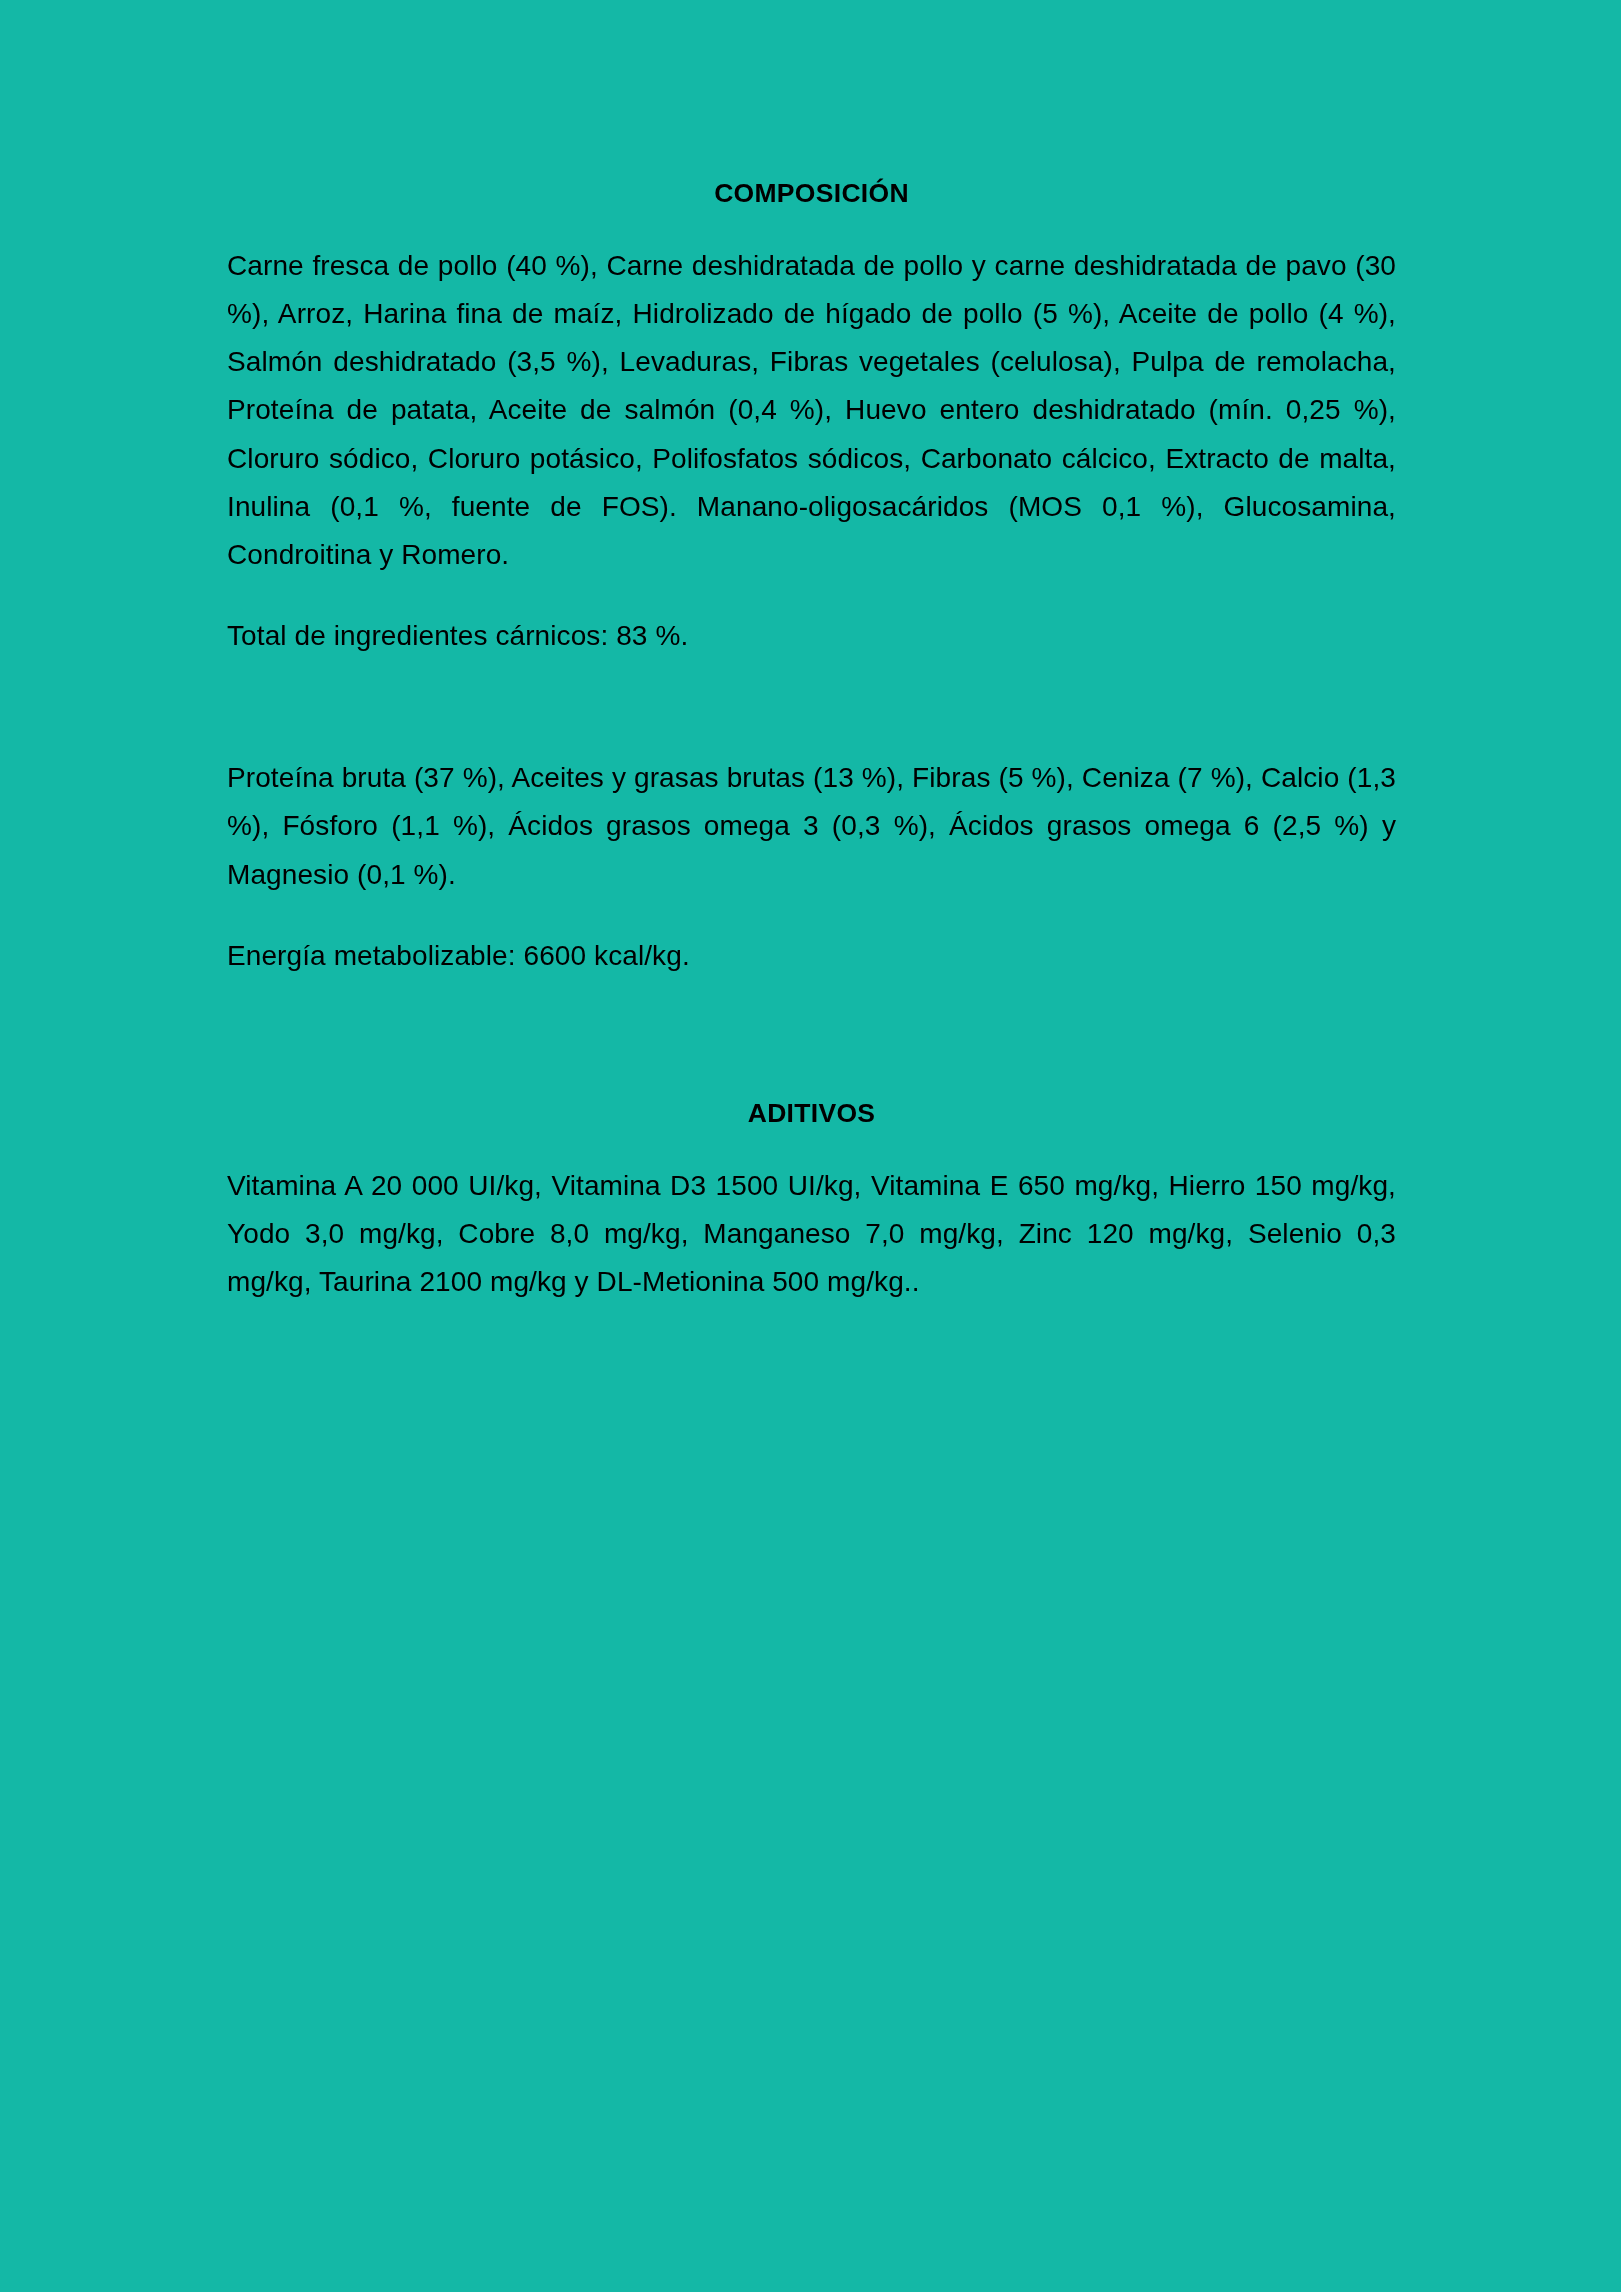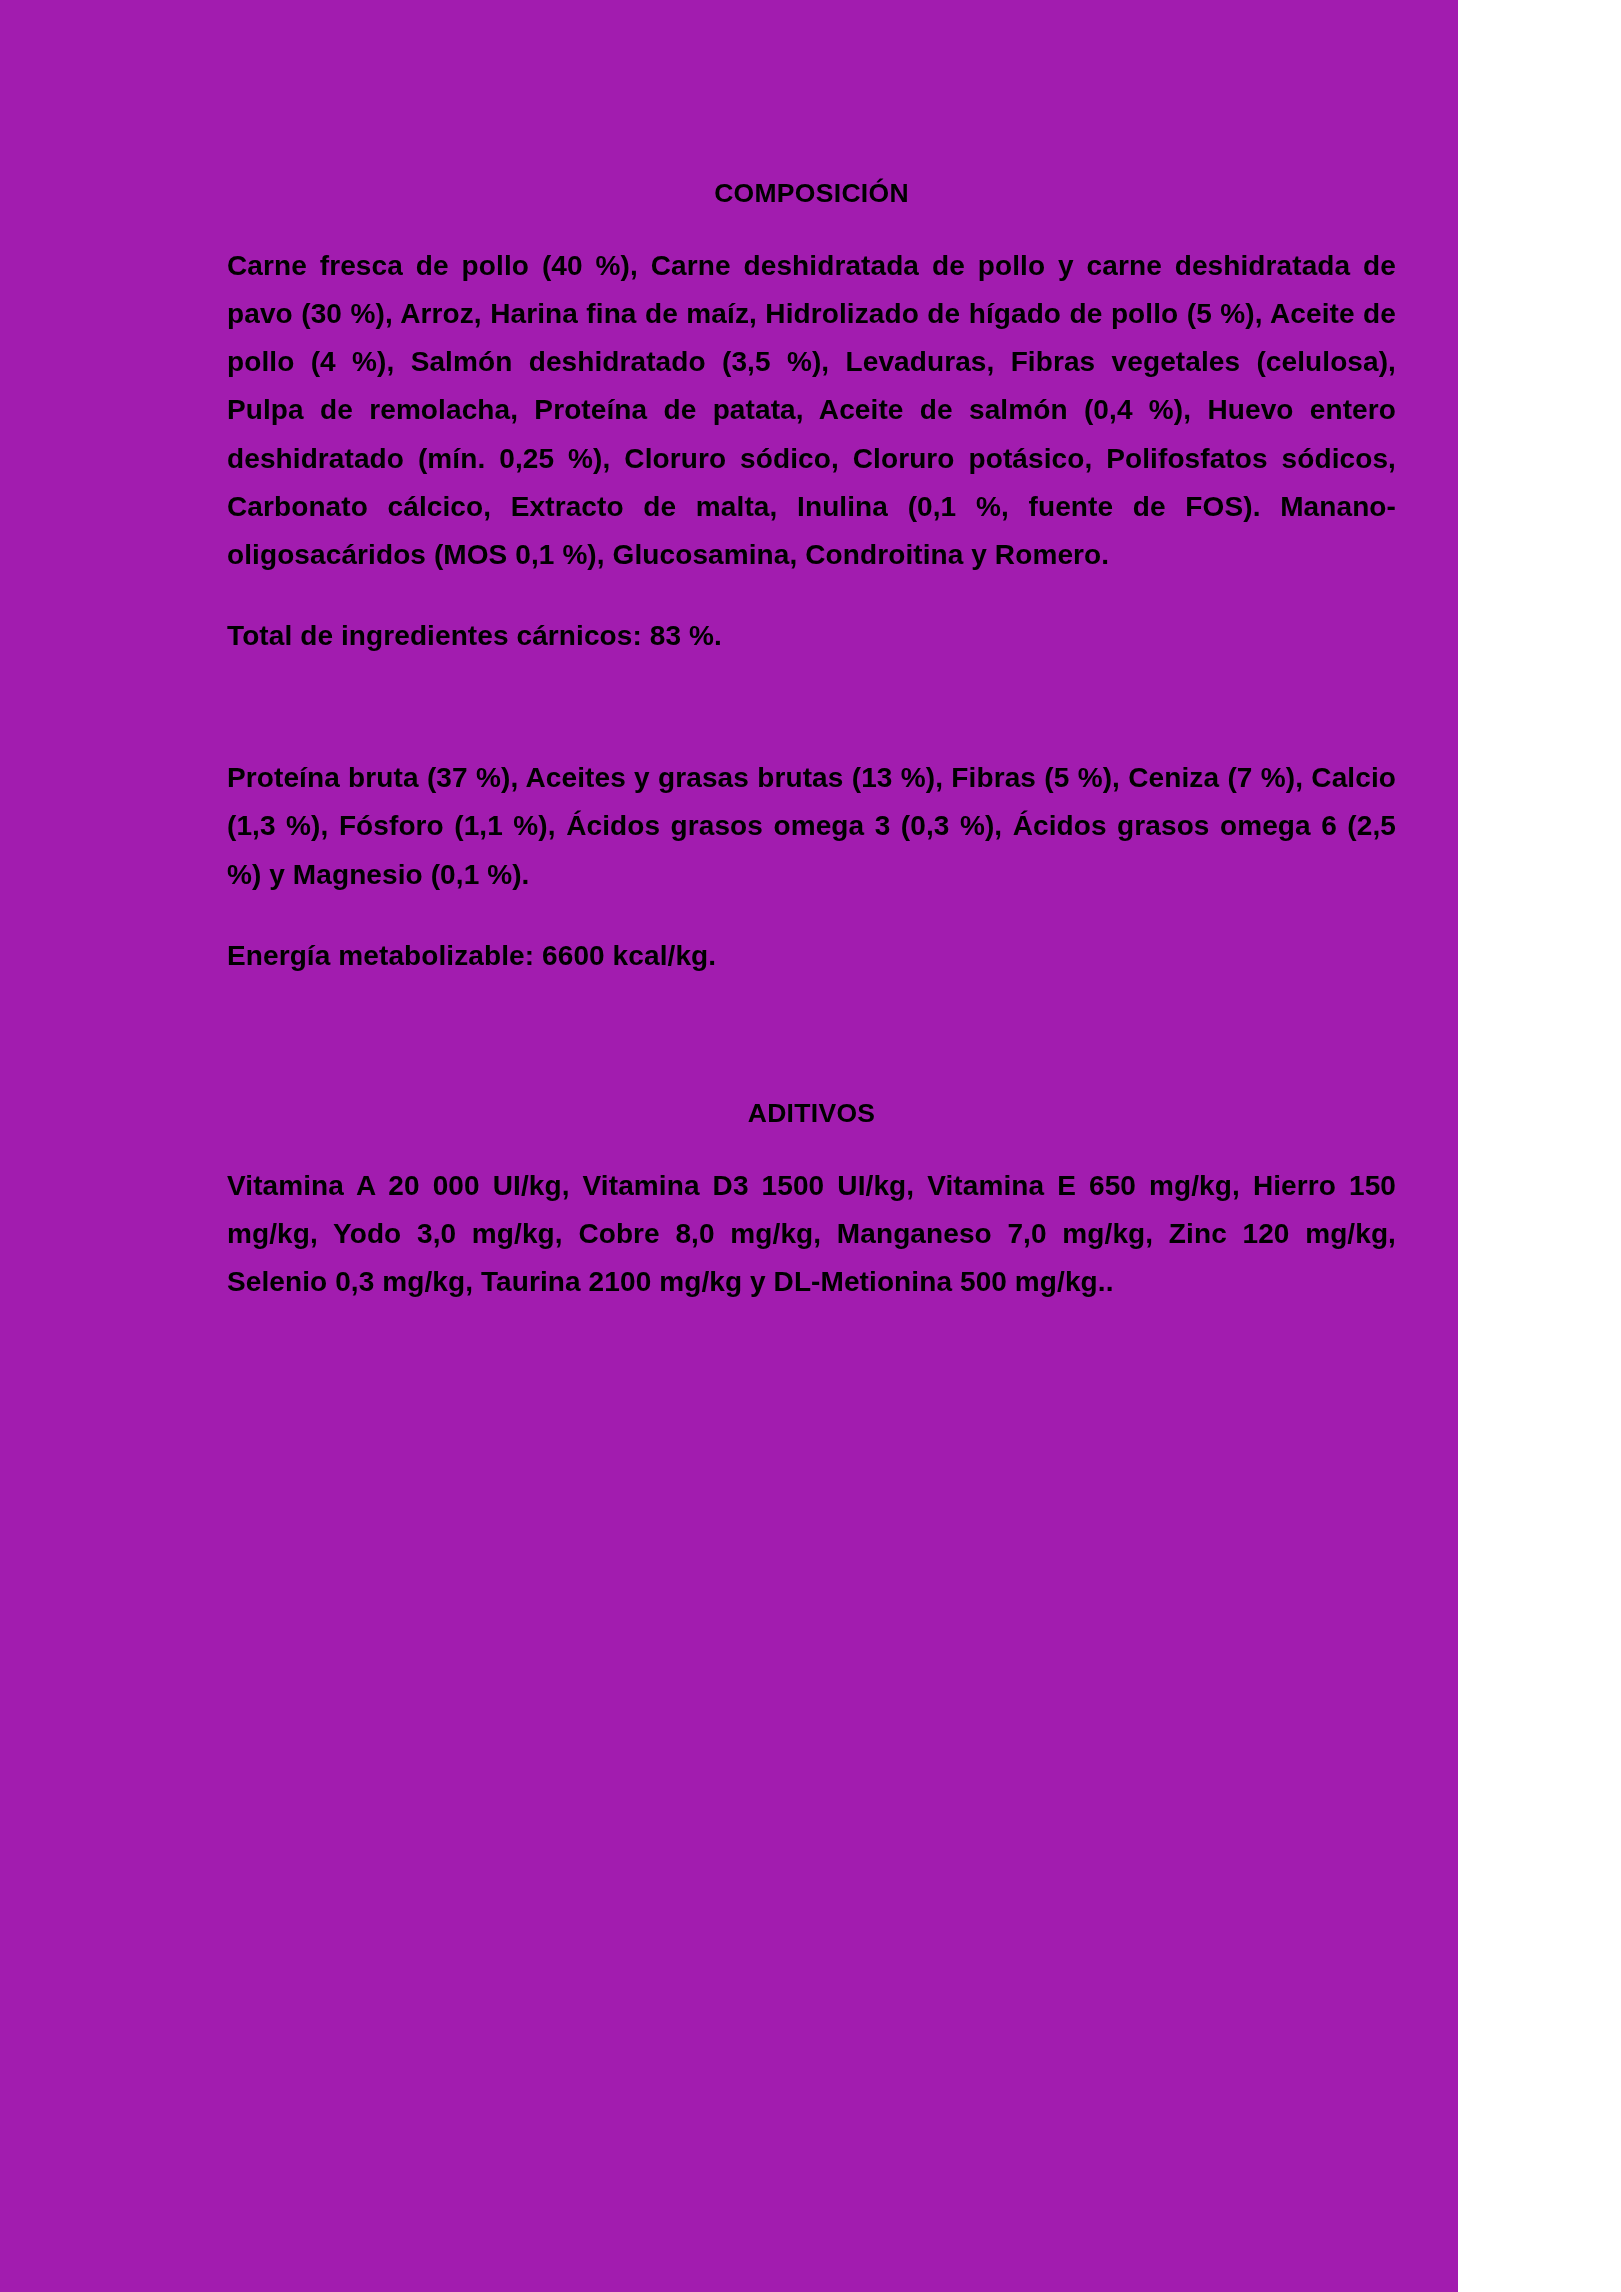--- a/index.html
+++ b/index.html
@@ -5,42 +5,42 @@
   html, body {
     margin: 0;
     padding: 0;
     background: #ffffff;
   }
   body {
     font-family: "Liberation Sans", sans-serif;
     color: #000000;
   }
   .page {
-    width: 1458px;
+    width: 1621px;
     height: 2293px;
     position: relative;
-    background: #a21caf;
+    background: #14b8a6;
     box-sizing: border-box;
     overflow: hidden;
   }
   .content {
     position: absolute;
     left: 227px;
     top: 178px;
     width: 1169px;
   }
   .heading {
     text-align: center;
     font-weight: bold;
     font-size: 26.5px;
     letter-spacing: 0.3px;
     margin: 0 0 33px 0;
   }
   .para {
-    font-weight: bold;
+    font-weight: normal;
     font-size: 28px;
     line-height: 1.72;
     text-align: justify;
     text-justify: inter-word;
     margin: 0 0 25.5px 0;
     letter-spacing: 0.1px;
   }
   .para.last {
     margin-bottom: 0;
     margin-top: 33px;

